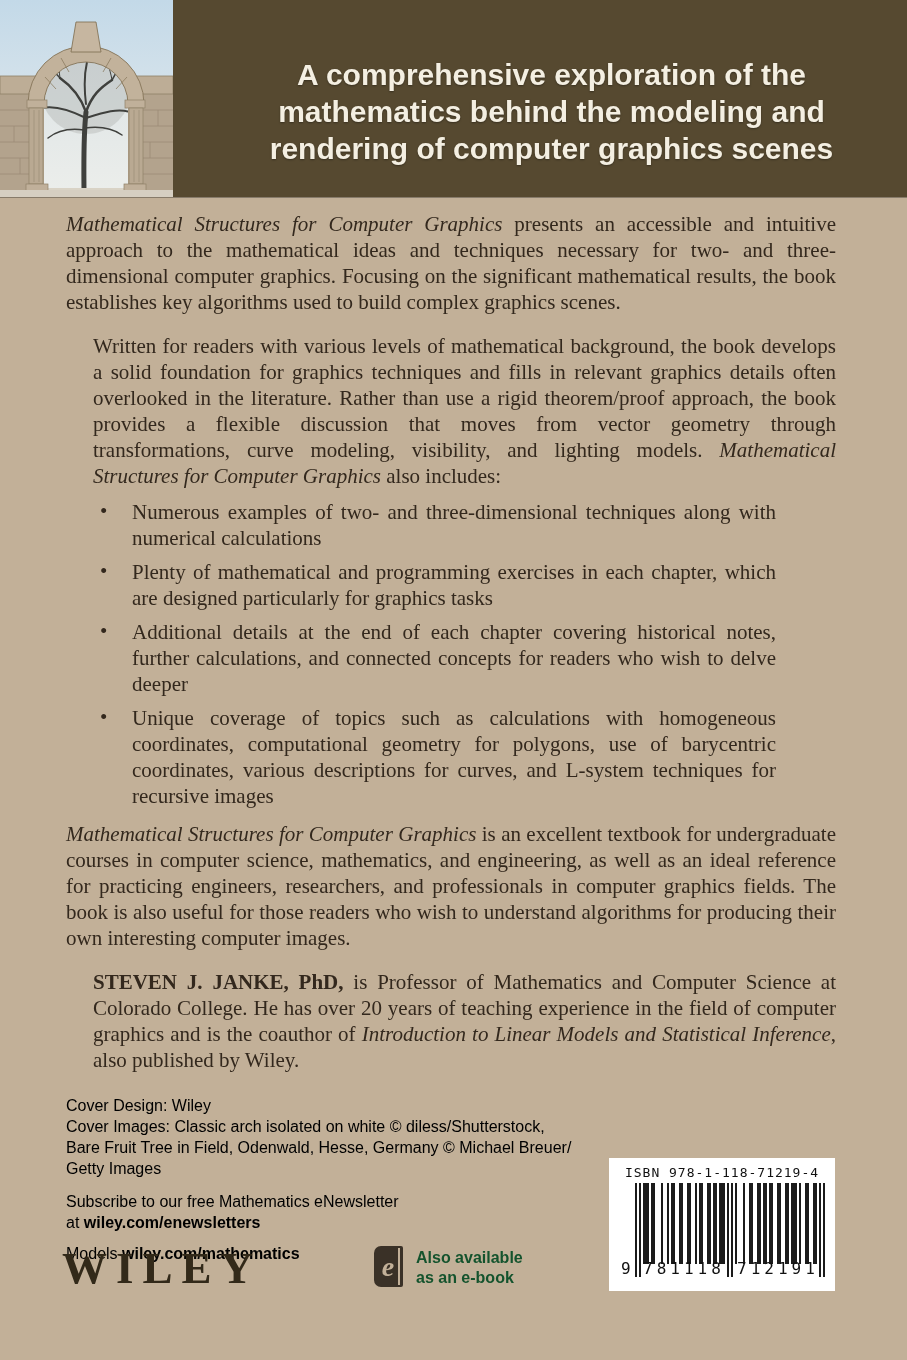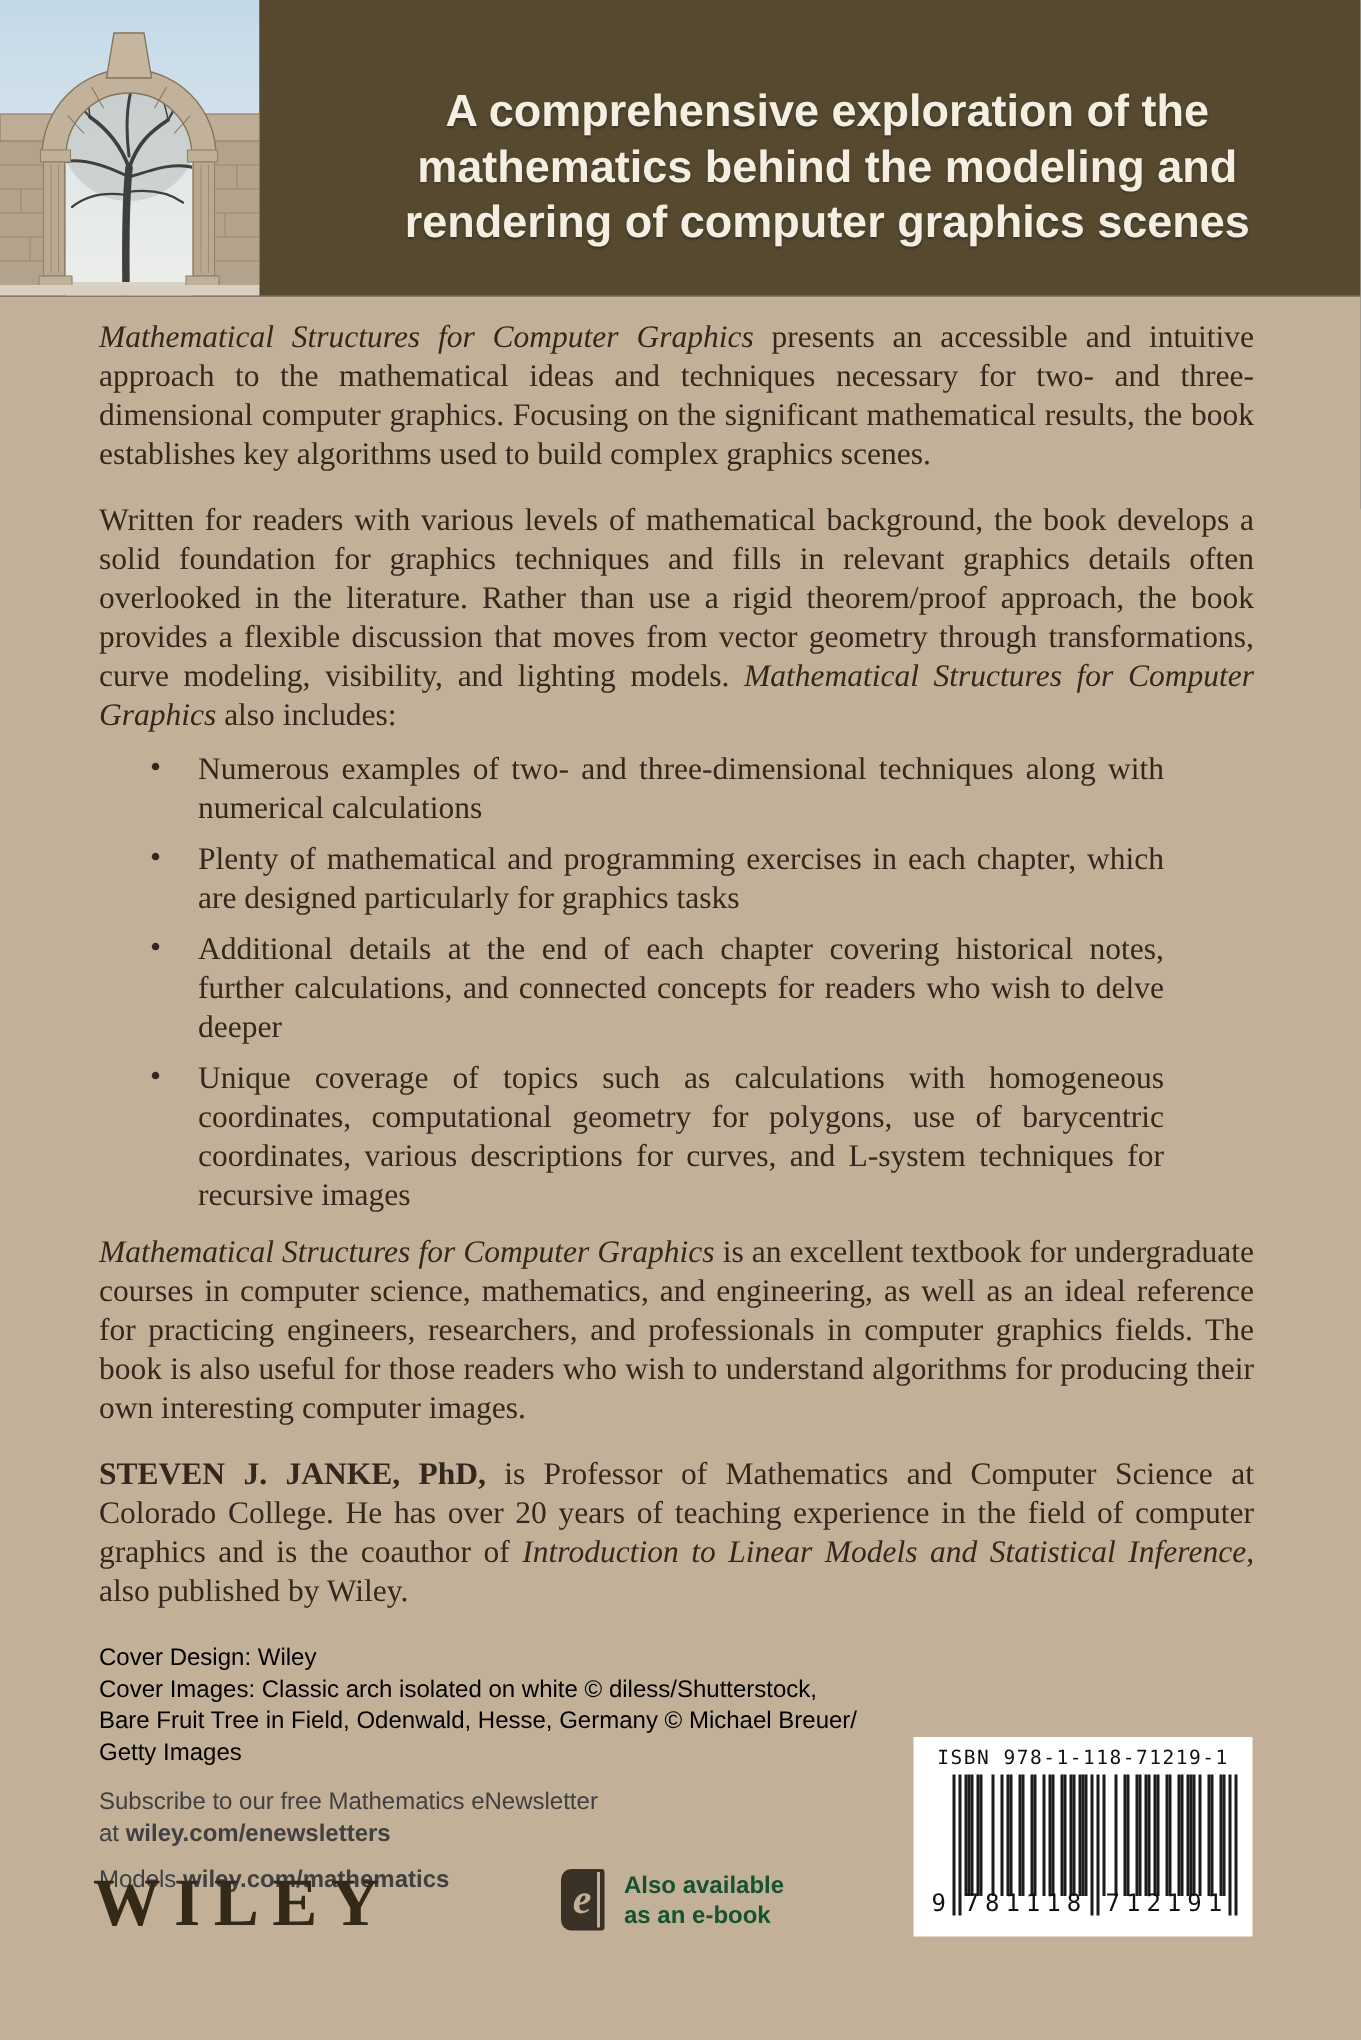--- a/index.html
+++ b/index.html
@@ -30,38 +30,38 @@
     text-shadow:0 1px 2px rgba(0,0,0,.35);
     padding-left:23px;
   }
   
   .content{
     position:absolute;left:66px;top:197px;width:770px;
     padding-top:14px;
     font-size:21px;line-height:26px;
   }
   .para{margin:0 0 0 0;text-align:justify;}
-  .para + .para{margin-top:18px;}
+  .para + .para{margin-top:18px;margin-left:27px;}
   .ital{font-style:italic;}
   .bold{font-weight:bold;}
   .bullets{margin-top:10px;}
   .bullet{position:relative;padding-left:66px;padding-right:60px;margin-top:8px;text-align:justify;}
   .bullet-dot{position:absolute;left:34px;top:-1px;}
   .after-bullets{margin-top:12px;}
   .bio{margin-top:13px;}
   
   .credits{
     margin-top:22px;
     font-family:"Liberation Sans", sans-serif;
     font-size:16px;line-height:21px;color:#000000;
   }
   .newsletter{
     margin-top:12px;
     font-family:"Liberation Sans", sans-serif;
-    font-size:16px;line-height:21px;color:#404040;
+    font-size:16px;line-height:21px;color:#000000;
   }
   .visit-line{margin-top:10px;}
   
   .wiley{
     position:absolute;left:62px;top:1242px;
     font-family:"Liberation Serif", serif;font-weight:bold;
     font-size:45px;letter-spacing:9px;color:#322919;
   }
   .ebook{
     position:absolute;left:374px;top:1246px;
@@ -248,21 +248,21 @@
       <span class="e-glyph">e</span>
       <span class="page-edge"></span>
     </div>
     <div class="ebook-text">
       <div>Also available</div>
       <div>as an e-book</div>
     </div>
   </div>
 
   <div class="barcode-box">
-    <div class="isbn-line">ISBN 978-1-118-71219-1</div>
+    <div class="isbn-line">ISBN 978-1-118-71219-4</div>
     <div class="bars">
       <span class="bc-digit bc-9">9</span>
       <span class="bc-digit bc-g1">781118</span>
       <span class="bc-digit bc-g2">712191</span>
     <div class="mod bar guard"></div>
         <div class="mod guard"></div>
         <div class="mod bar guard"></div>
         <div class="mod"></div>
         <div class="mod bar"></div>
         <div class="mod bar"></div>

